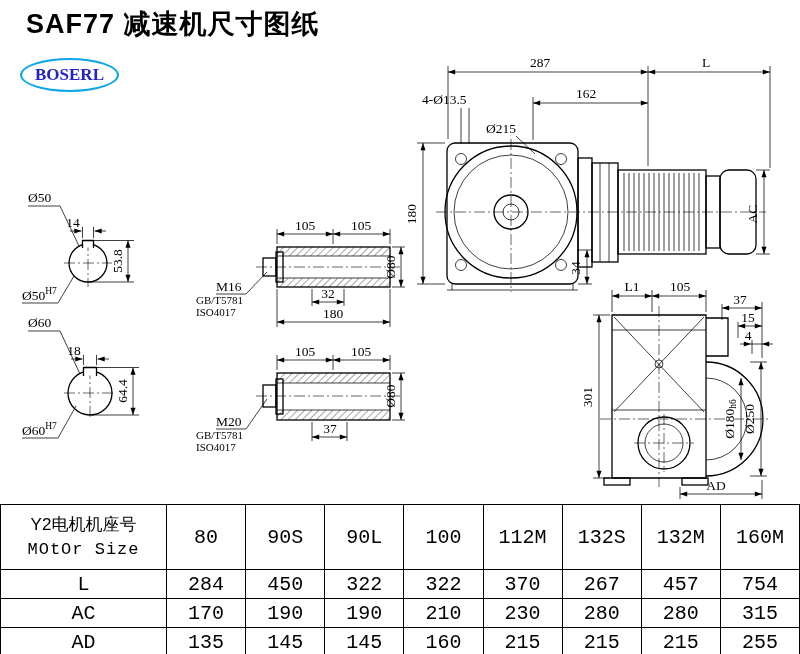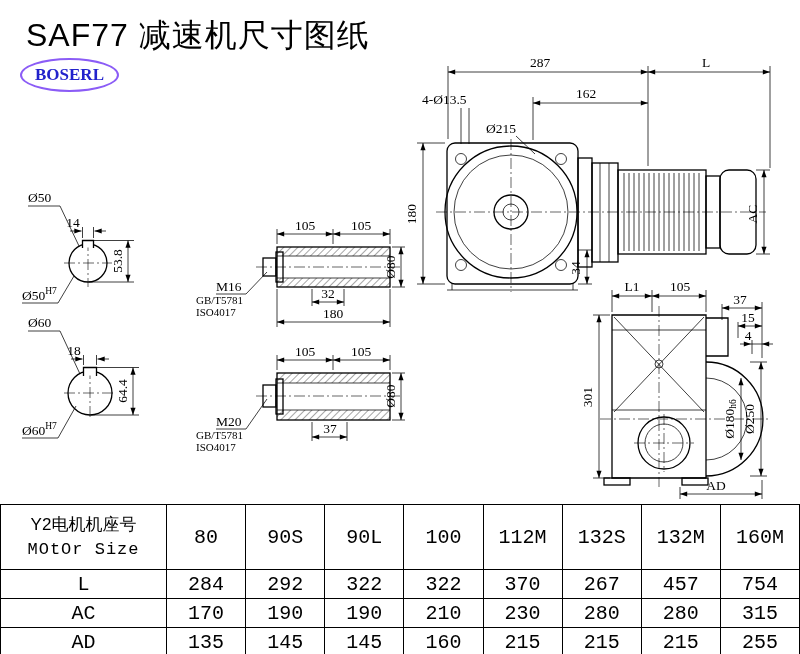--- a/index.html
+++ b/index.html
@@ -1,19 +1,19 @@
 <!DOCTYPE html>
 <html><head>
 <meta charset="utf-8">
 <style>
   *{margin:0;padding:0;box-sizing:border-box}
   html,body{width:800px;height:654px;background:#fff;position:relative;overflow:hidden;
     font-family:"Liberation Sans",sans-serif;color:#000}
-  .title{position:absolute;left:26px;top:14px;font-size:32px;font-weight:normal;letter-spacing:1px;white-space:nowrap}
-  .brand{position:absolute;left:20px;top:58px;border:2px solid #8b5cf6;border-radius:50%;
+  .title{position:absolute;left:26px;top:6px;font-size:27px;font-weight:bold;letter-spacing:1px;white-space:nowrap}
+  .brand{position:absolute;left:20px;top:58px;border:2px solid #0ea5e9;border-radius:50%;
     padding:5px 13px;color:#2222cc;font-family:"Liberation Serif",serif;font-weight:bold;font-size:17px}
   svg.drawing{position:absolute;left:0;top:0}
   svg text{font-family:"Liberation Serif",serif;font-size:13.5px;fill:#000}
   svg text.small{font-size:11px}
   svg .sup{font-size:9.5px}
   .ol{fill:none;stroke:#000;stroke-width:1.3}
   .tl{fill:none;stroke:#000;stroke-width:0.75}
   .cl{fill:none;stroke:#000;stroke-width:0.6;stroke-dasharray:11 3 2 3}
   .dim{fill:none;stroke:#000;stroke-width:0.75;marker-start:url(#arr);marker-end:url(#arr)}
   .de{fill:none;stroke:#000;stroke-width:0.75;marker-end:url(#arr)}
@@ -295,21 +295,21 @@
       <th class="num">90L</th>
       <th class="num">100</th>
       <th class="num">112M</th>
       <th class="num">132S</th>
       <th class="num">132M</th>
       <th class="num">160M</th>
     </tr>
     <tr class="row-h">
       <td class="num">L</td>
       <td class="num">284</td>
-      <td class="num">292</td>
+      <td class="num">450</td>
       <td class="num">322</td>
       <td class="num">322</td>
       <td class="num">370</td>
       <td class="num">267</td>
       <td class="num">457</td>
       <td class="num">754</td>
     </tr>
     <tr class="row-h">
       <td class="num">AC</td>
       <td class="num">170</td>

